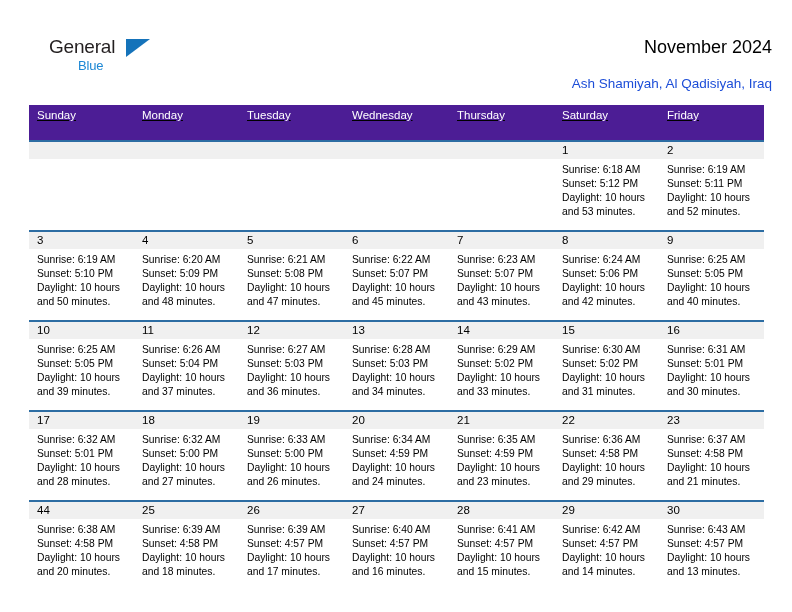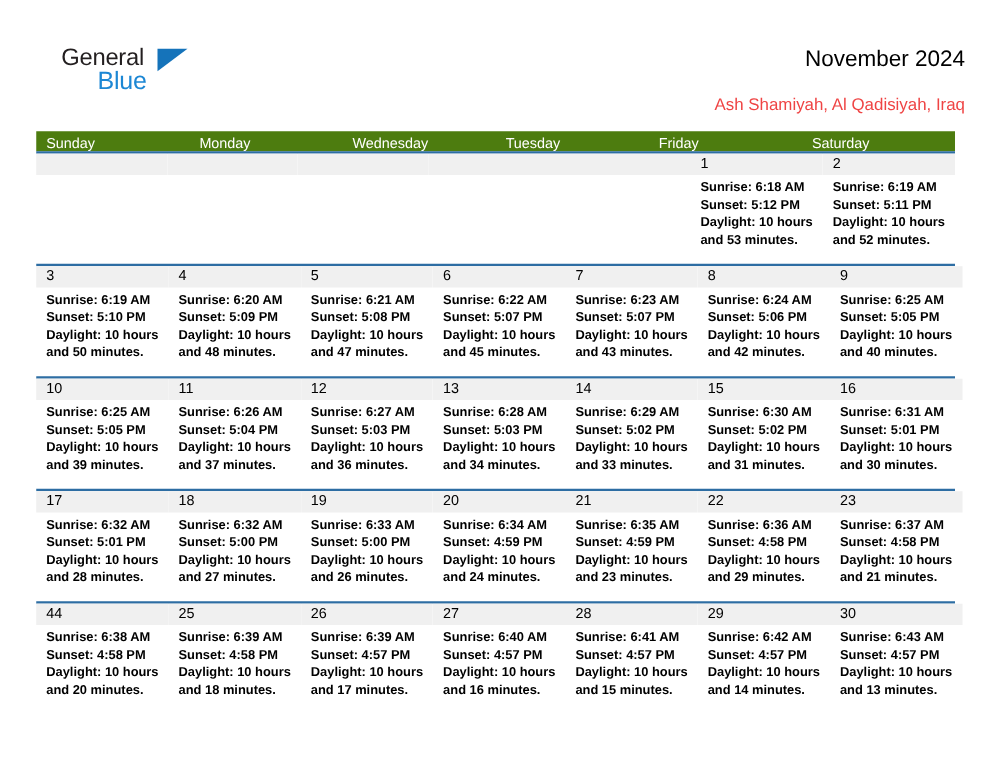--- a/index.html
+++ b/index.html
@@ -50,21 +50,21 @@
     top: 3px;
     width: 0;
     height: 0;
     border-left: 24px solid #1573ba;
     border-bottom: 18px solid transparent;
   }
   .logo-blue {
     position: absolute;
     left: 29px;
     top: 19px;
-    font-size: 20px;
+    font-size: 13px;
     letter-spacing: -0.2px;
     color: #1c87d4;
     line-height: 21px;
   }
   .title {
     position: absolute;
     right: 36px;
     top: 32px;
     font-size: 18px;
     font-weight: normal;
@@ -72,37 +72,38 @@
     line-height: 30px;
     text-align: right;
     white-space: nowrap;
   }
   .subtitle {
     position: absolute;
     right: 36px;
     top: 76px;
     font-size: 13.5px;
     font-weight: normal;
-    color: #ef4444;
+    color: #1d4ed8;
     line-height: 16px;
     text-align: right;
     white-space: nowrap;
   }
 
   
   .calendar {
     position: absolute;
     left: 29px;
     top: 105px;
     width: 735px;
   }
   .weekday-row {
     display: flex;
-    background: #4d7c0f;
-    height: 16px;
+    background: #4c1d95;
+    height: 35px;
+    text-decoration: underline;
   }
   .weekday {
     flex: 1 1 0;
     color: #ffffff;
     font-size: 11.5px;
     line-height: 20px;
     padding-left: 8px;
     box-sizing: border-box;
     white-space: nowrap;
   }
@@ -131,21 +132,20 @@
     line-height: 17px;
     padding-left: 8px;
     box-sizing: border-box;
     color: #000000;
   }
   .cell-body {
     padding: 4px 8px 0 8px;
     font-size: 10.3px;
     line-height: 14px;
     color: #000000;
-    font-weight: bold;
   }
   .cell-body div {
     white-space: nowrap;
   }
 </style>
 </head>
 <body>
 
 <div class="page">
 
@@ -156,24 +156,25 @@
       <span class="logo-blue">Blue</span>
     </div>
     <div class="title">November 2024</div>
     <div class="subtitle">Ash Shamiyah, Al Qadisiyah, Iraq</div>
   </div>
 
   <div class="calendar">
     <div class="weekday-row" id="weekday-row">
         <div class="weekday">Sunday</div>
         <div class="weekday">Monday</div>
+        <div class="weekday">Tuesday</div>
         <div class="weekday">Wednesday</div>
-        <div class="weekday">Tuesday</div>
+        <div class="weekday">Thursday</div>
+        <div class="weekday">Saturday</div>
         <div class="weekday">Friday</div>
-        <div class="weekday">Saturday</div>
       </div>
     <div id="weeks-container">
         <div class="week">
           <div class="week-rule"></div>
           <div class="week-cells">
             <div class="cell">
               <div class="cell-daynum"></div>
               <div class="cell-body">
                 <div></div>
                 <div></div>

